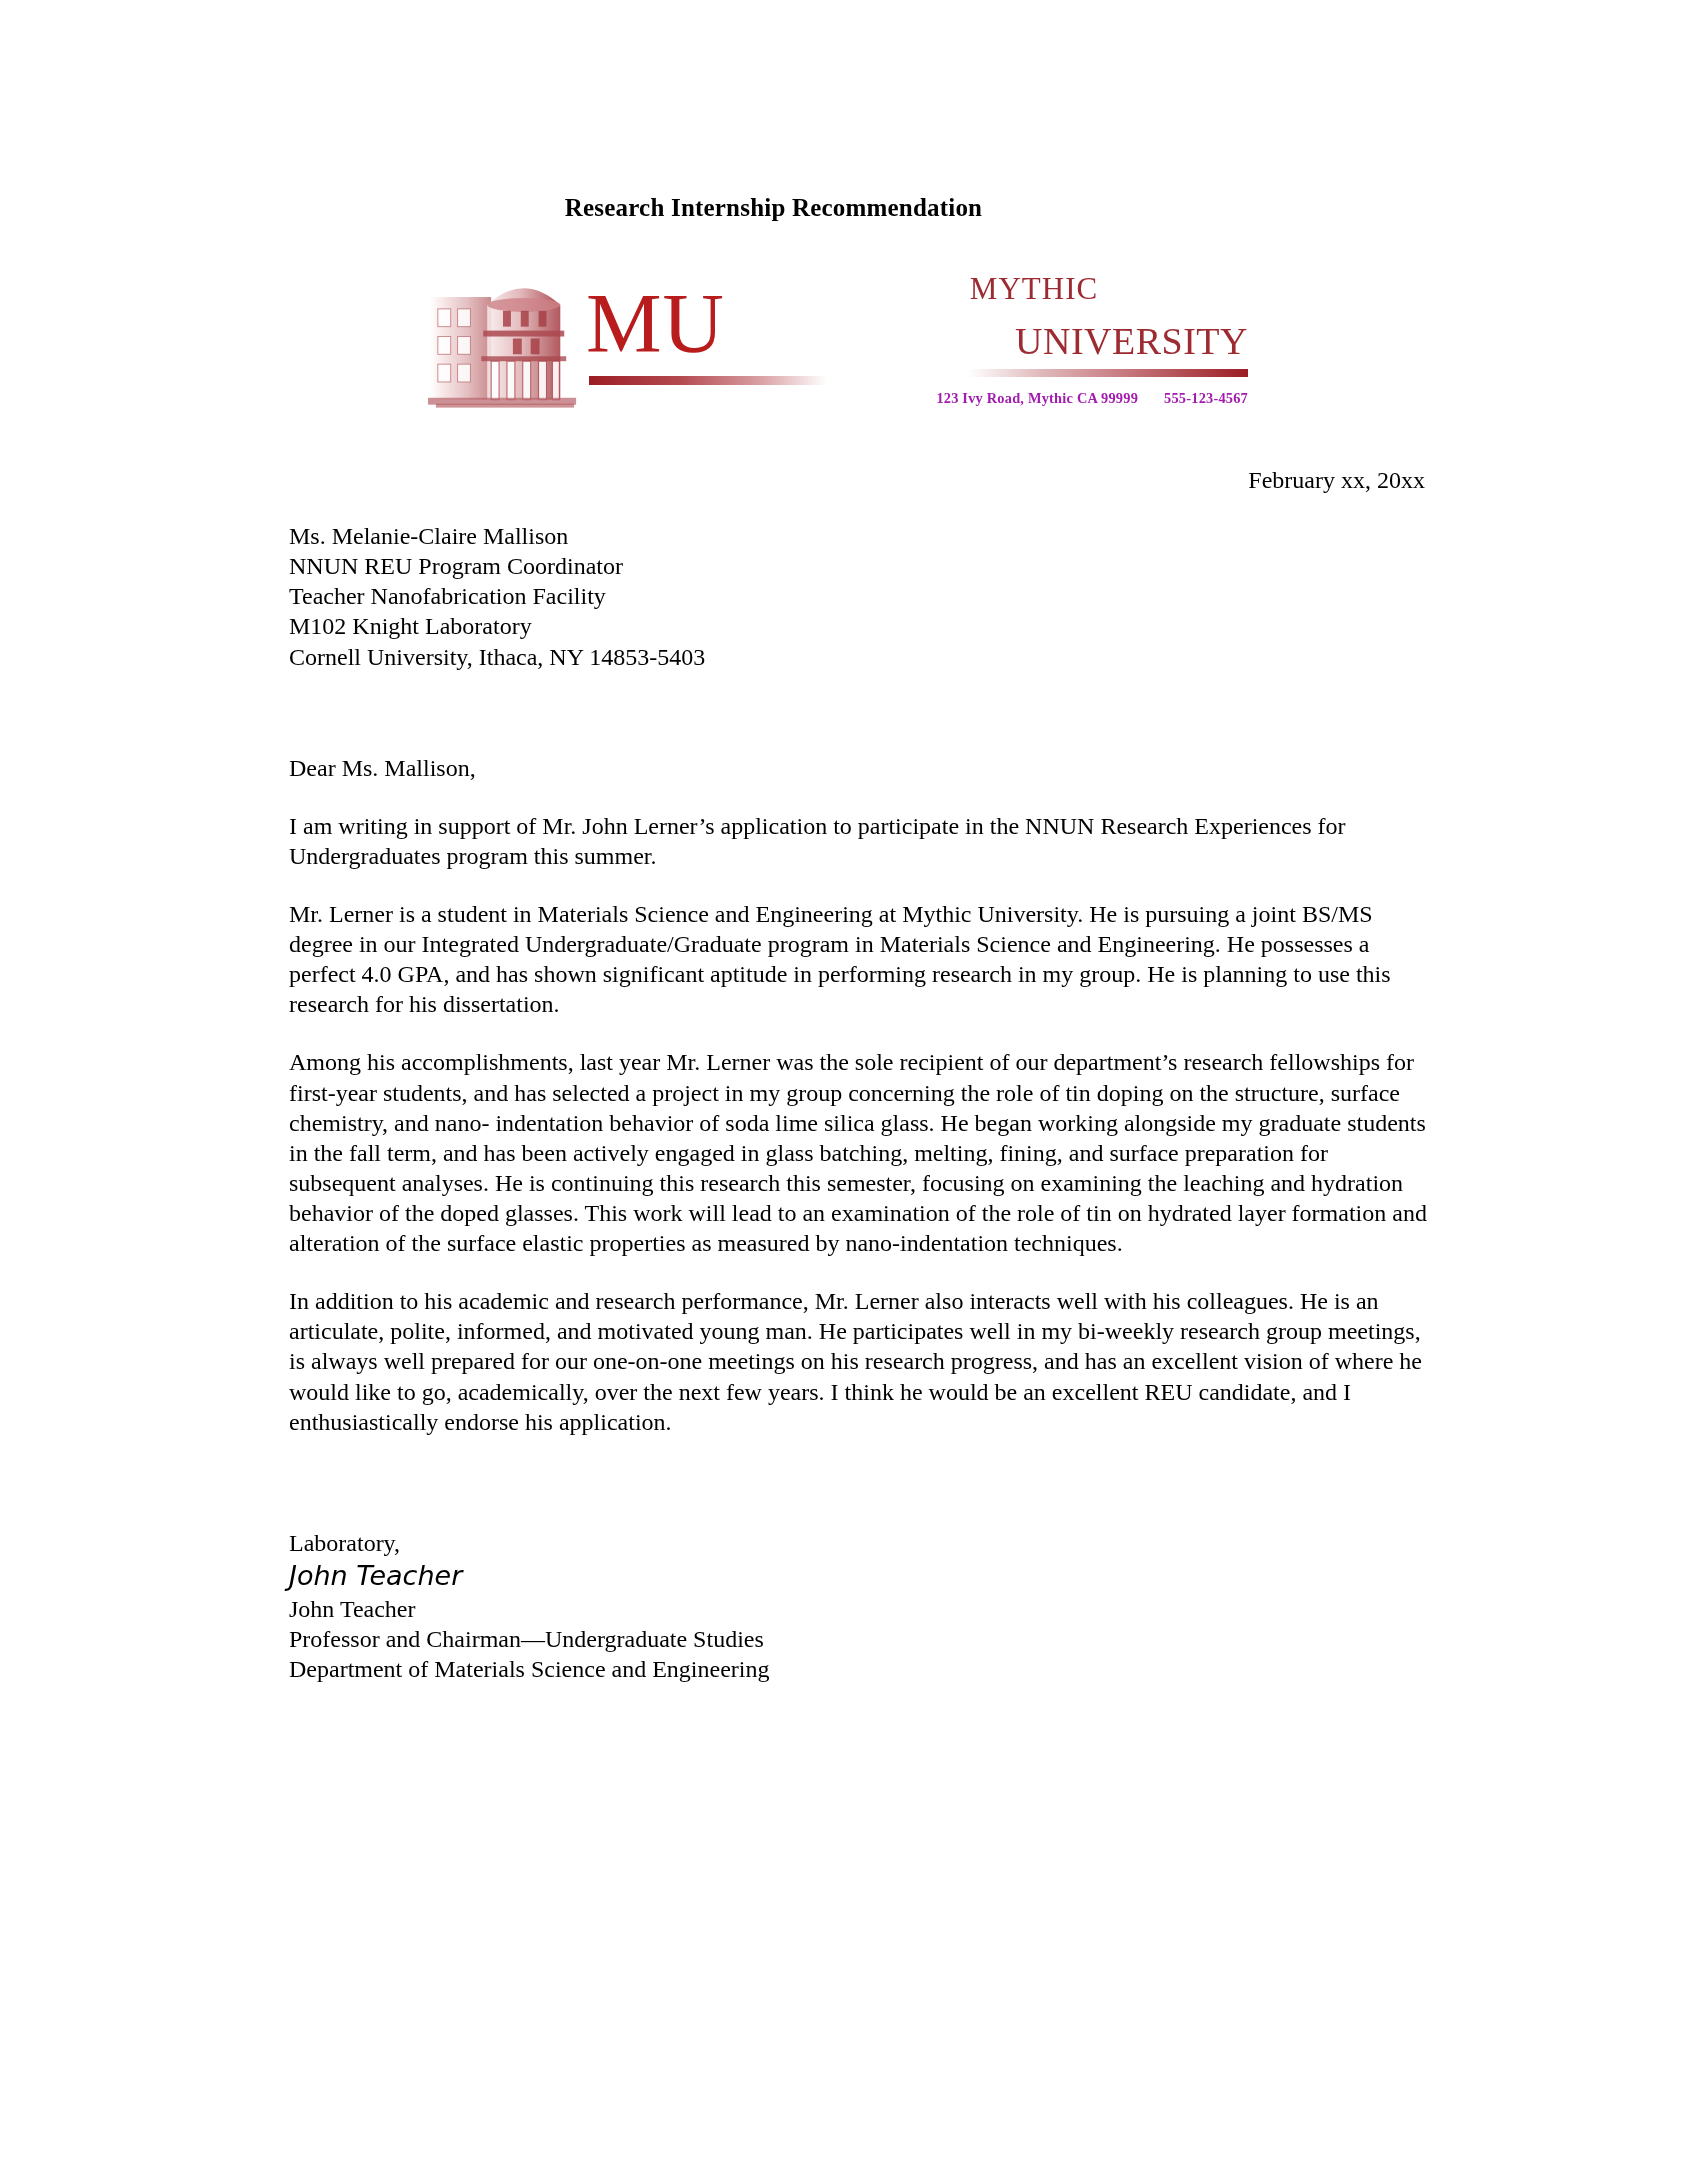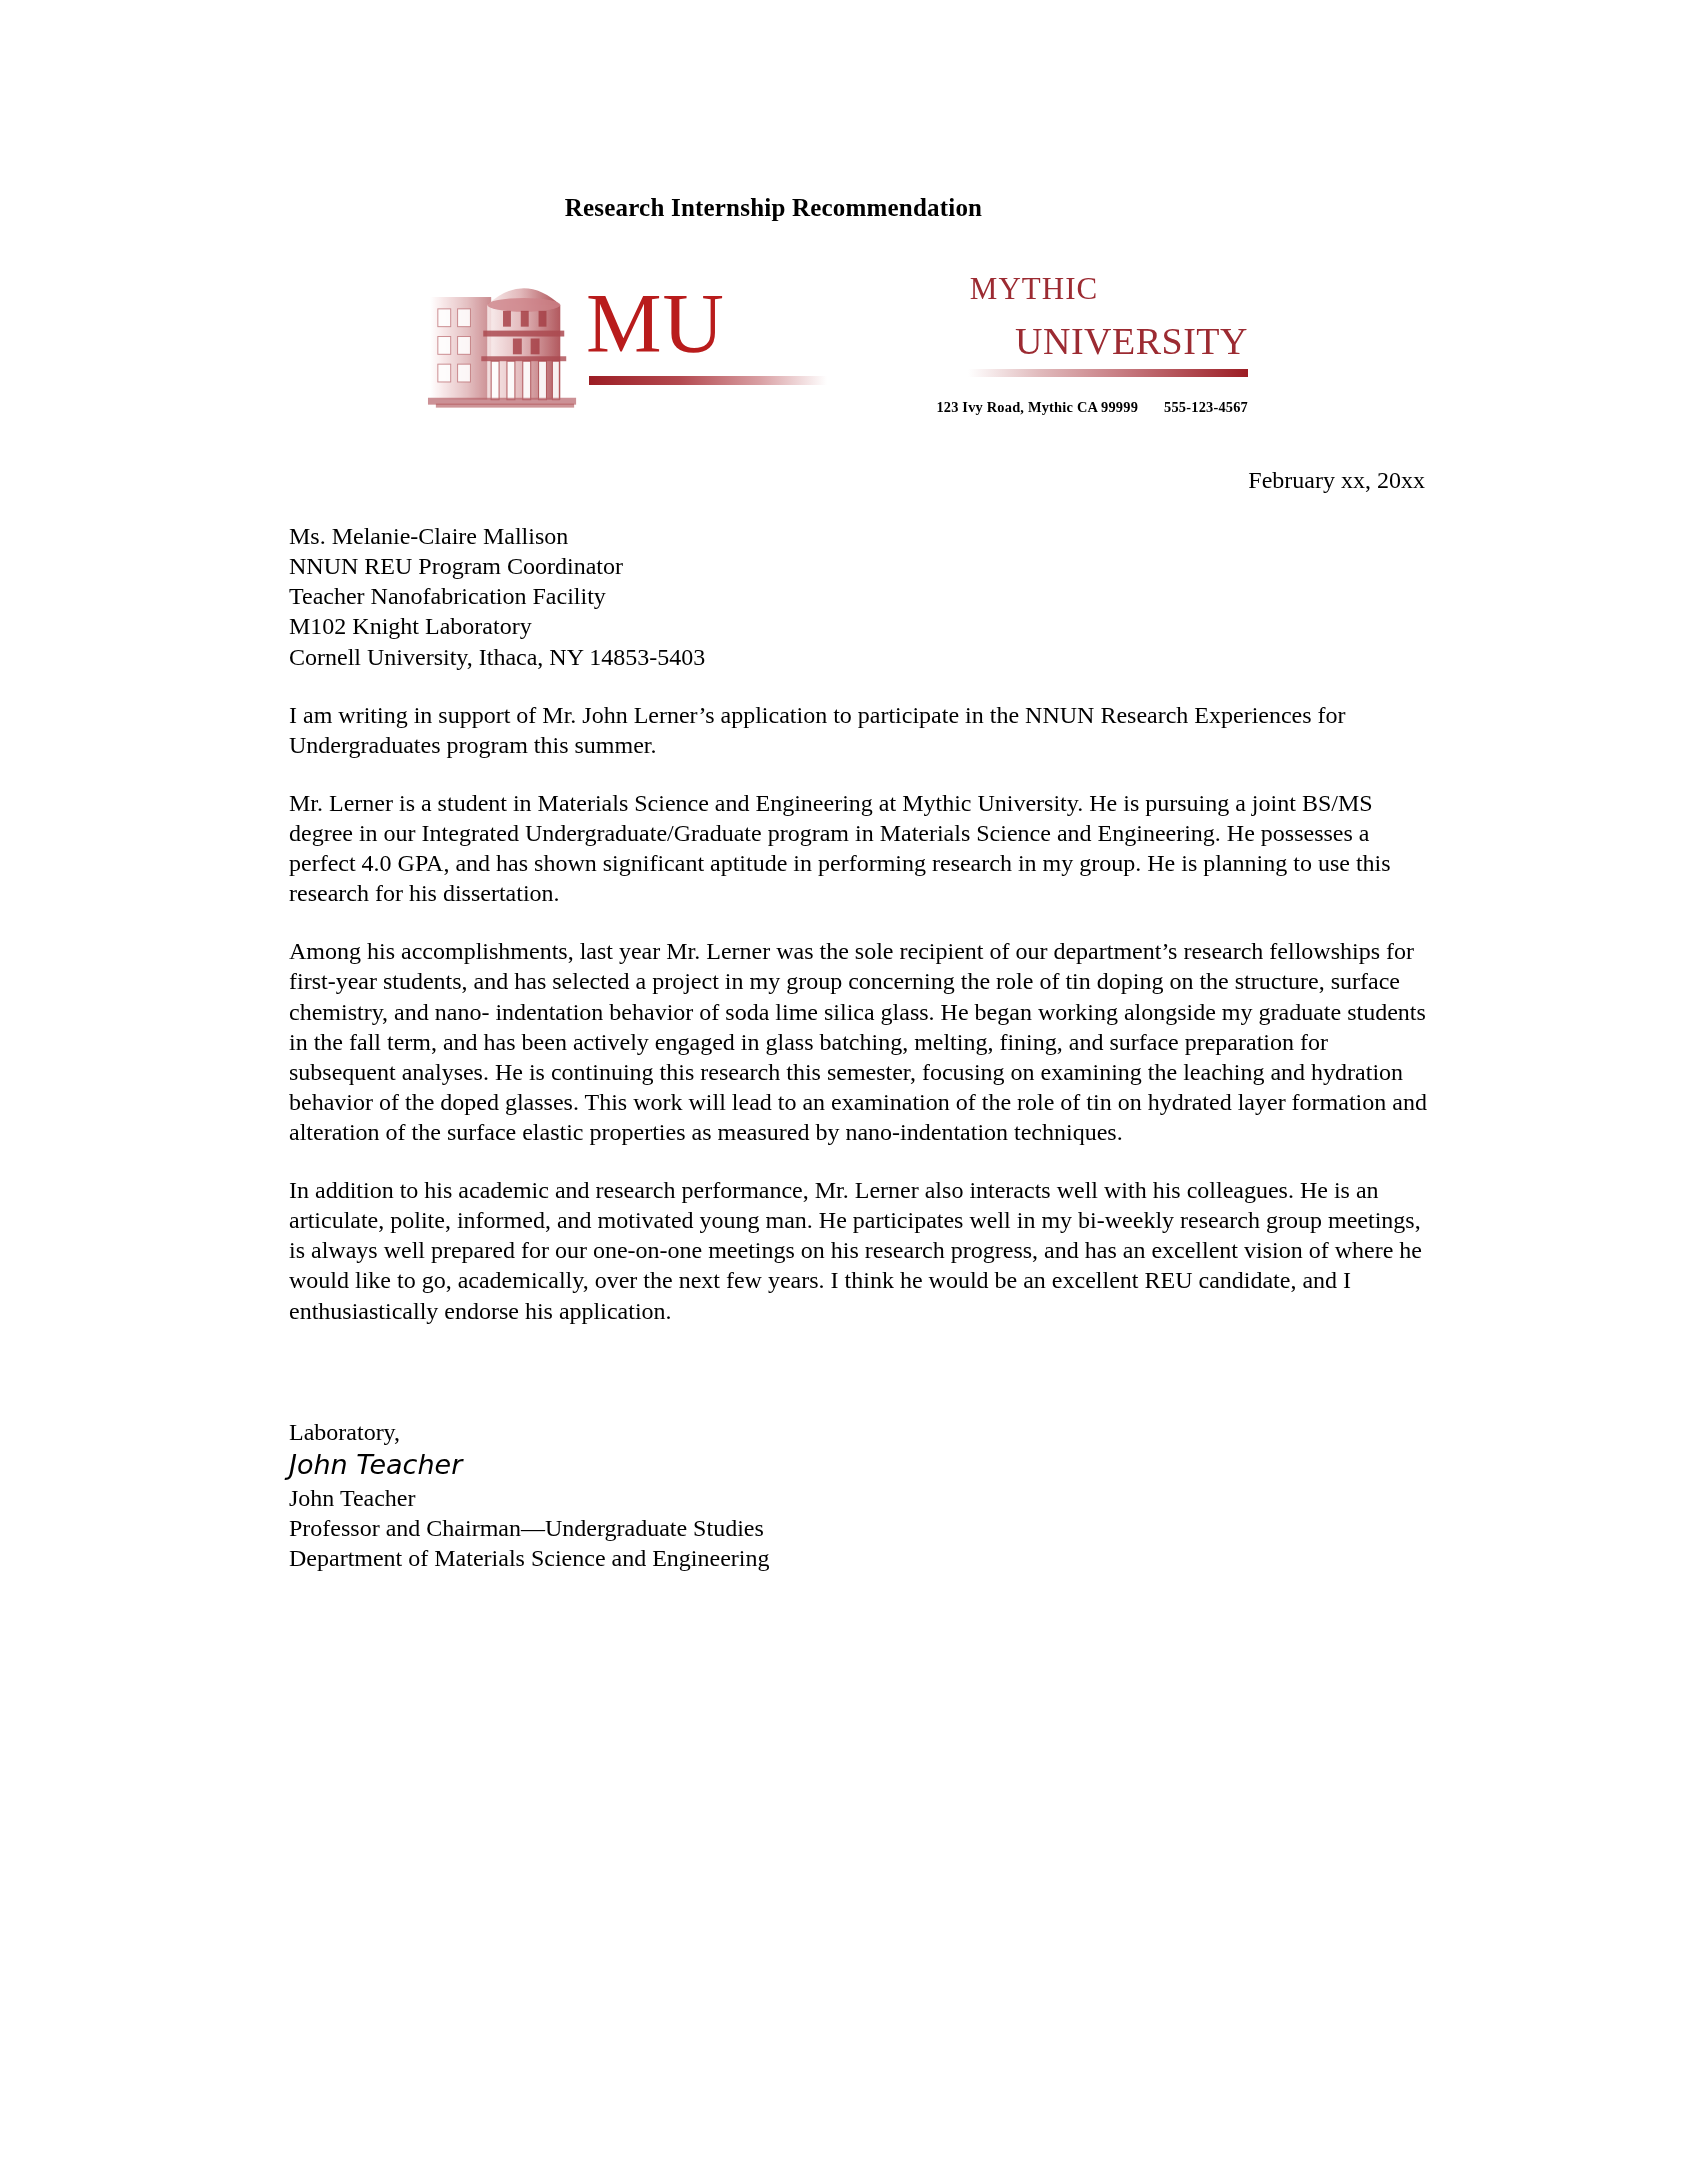--- a/index.html
+++ b/index.html
@@ -110,24 +110,24 @@
     margin-top: 2px;
   }
   .mythic-bar {
     width: 280px;
     height: 8px;
     margin-left: auto;
     margin-top: 6px;
     background: linear-gradient(to right, #ffffff 0%, #e0b9bb 26%, #c4757b 58%, #9c1d24 100%);
   }
   .mythic-contact {
-    margin-top: 22px;
+    margin-top: 13px;
     font-size: 14.4px;
     font-weight: bold;
-    color: #000000;
+    color: #a21caf;
     white-space: nowrap;
     letter-spacing: 0.2px;
     text-align: right;
   }
   .mythic-contact .sep {
     display: inline-block;
     width: 26px;
   }
 
   
@@ -274,20 +274,21 @@
     <div class="date-line">February xx, 20xx</div>
 
     <div class="recipient">
       <div>Ms. Melanie-Claire Mallison</div>
       <div>NNUN REU Program Coordinator</div>
       <div>Teacher Nanofabrication Facility</div>
       <div>M102 Knight Laboratory</div>
       <div>Cornell University, Ithaca, NY 14853-5403</div>
     </div>
 
+    <p class="salutation">Dear Ms. Mallison,</p>
 
     <p class="para">I am writing in support of Mr. John Lerner’s application to participate in the NNUN Research Experiences for Undergraduates program this summer.</p>
     <p class="para">Mr. Lerner is a student in Materials Science and Engineering at Mythic University. He is pursuing a joint BS/MS degree in our Integrated Undergraduate/Graduate program in Materials Science and Engineering. He possesses a perfect 4.0 GPA, and has shown significant aptitude in performing research in my group. He is planning to use this research for his dissertation.</p>
     <p class="para">Among his accomplishments, last year Mr. Lerner was the sole recipient of our department’s research fellowships for first-year students, and has selected a project in my group concerning the role of tin doping on the structure, surface chemistry, and nano- indentation behavior of soda lime silica glass. He began working alongside my graduate students in the fall term, and has been actively engaged in glass batching, melting, fining, and surface preparation for subsequent analyses. He is continuing this research this semester, focusing on examining the leaching and hydration behavior of the doped glasses. This work will lead to an examination of the role of tin on hydrated layer formation and alteration of the surface elastic properties as measured by nano-indentation techniques.</p>
     <p class="para">In addition to his academic and research performance, Mr. Lerner also interacts well with his colleagues. He is an articulate, polite, informed, and motivated young man. He participates well in my bi-weekly research group meetings, is always well prepared for our one-on-one meetings on his research progress, and has an excellent vision of where he would like to go, academically, over the next few years. I think he would be an excellent REU candidate, and I enthusiastically endorse his application.</p>
 
     <div class="closing">
       <div class="closing-line">Laboratory,</div>
       <div class="signature-script">John Teacher</div>
       <div class="closing-line">John Teacher</div>

